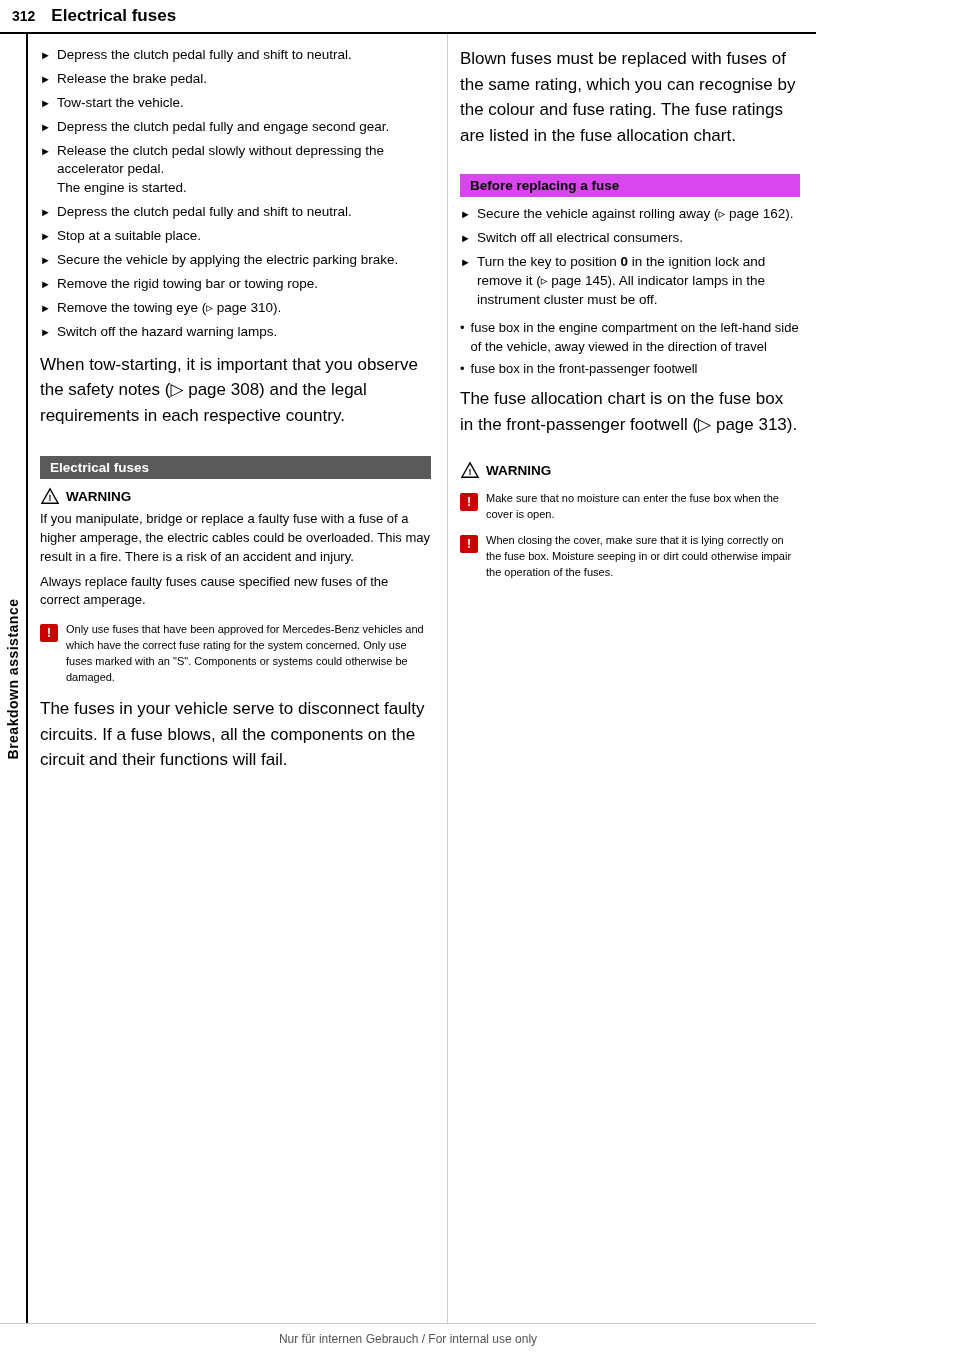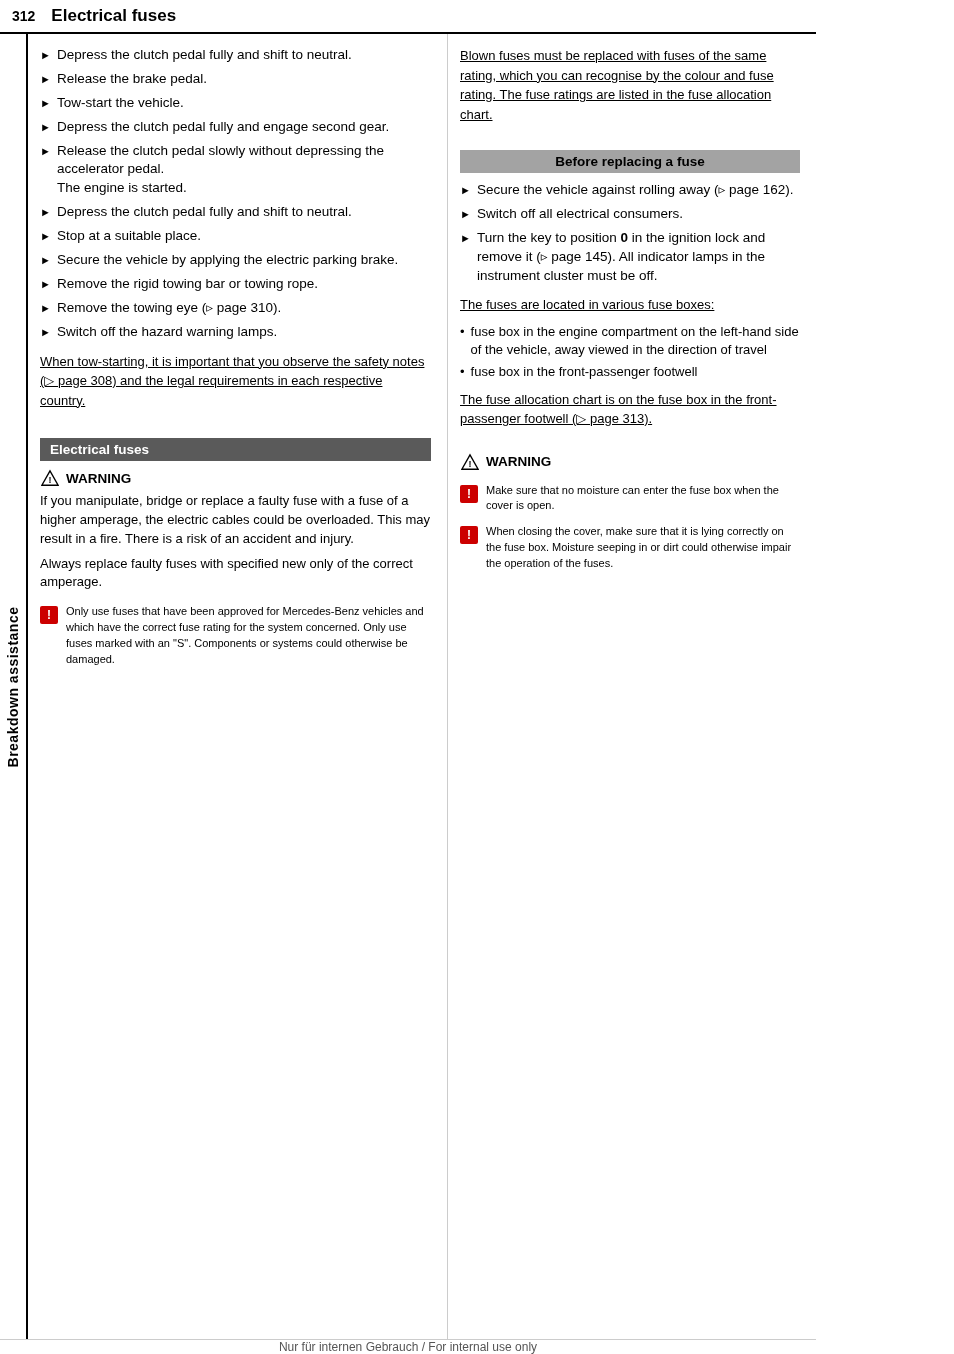--- a/index.html
+++ b/index.html
@@ -96,27 +96,26 @@
     }
     .bullet-arrow {
       margin-right: 6px;
       font-size: 11px;
       margin-top: 2px;
       flex-shrink: 0;
     }
 
     
     .section-header {
-      background: #a3a3a3;
+      background: #d946ef;
       padding: 4px 10px;
       font-weight: bold;
       font-size: 13.5px;
       margin-bottom: 8px;
       margin-top: 10px;
-      text-align: center;
     }
 
     .section-header-dark {
       background: #5a5a5a;
       color: #fff;
       padding: 4px 10px;
       font-weight: bold;
       font-size: 13.5px;
       margin-bottom: 8px;
       margin-top: 4px;
@@ -193,30 +192,30 @@
       line-height: 1.4;
       font-size: 13px;
     }
     .dot-bullet {
       margin-right: 6px;
       flex-shrink: 0;
     }
 
     
     .para {
-      font-size: 13px;
+      font-size: 17px;
       line-height: 1.5;
       margin-bottom: 8px;
-      text-decoration: underline;
     }
 
     
     .footer {
       border-top: 1px solid #ccc;
       text-align: center;
+      padding: 8px;
       font-size: 12px;
       color: #555;
       margin-top: auto;
     }
 
     
     .spacer { height: 8px; }
   </style>
 </head>
 <body>
@@ -297,28 +296,29 @@
           <div class="warning-title">
             <span class="warning-icon">
               <svg viewBox="0 0 20 18" fill="none" xmlns="http://www.w3.org/2000/svg">
                 <path d="M10 1L1 17h18L10 1z" stroke="#000" stroke-width="1.5" fill="none"></path>
                 <text x="10" y="15" text-anchor="middle" font-size="10" font-weight="bold" fill="#000">!</text>
               </svg>
             </span>
             <span>WARNING</span>
           </div>
           <p class="warning-text">If you manipulate, bridge or replace a faulty fuse with a fuse of a higher amperage, the electric cables could be overloaded. This may result in a fire. There is a risk of an accident and injury.</p>
-          <p class="warning-text">Always replace faulty fuses with specified new only of the correct amperage.</p>
+          <p class="warning-text">Always replace faulty fuses cause specified new fuses of the correct amperage.</p>
         </div>
 
         <div class="note-block">
           <span class="note-icon">!</span>
           <span class="note-text">Only use fuses that have been approved for Mercedes-Benz vehicles and which have the correct fuse rating for the system concerned. Only use fuses marked with an "S". Components or systems could otherwise be damaged.</span>
         </div>
 
+        <p class="para">The fuses in your vehicle serve to disconnect faulty circuits. If a fuse blows, all the components on the circuit and their functions will fail.</p>
 
       </div>
 
       <div class="col-right">
 
         <p class="para">Blown fuses must be replaced with fuses of the same rating, which you can recognise by the colour and fuse rating. The fuse ratings are listed in the fuse allocation chart.</p>
 
         <div class="spacer"></div>
 
         <div class="section-header">Before replacing a fuse</div>
@@ -331,21 +331,20 @@
           <li>
             <span class="bullet-arrow">►</span>
             <span>Switch off all electrical consumers.</span>
           </li>
           <li>
             <span class="bullet-arrow">►</span>
             <span>Turn the key to position <strong>0</strong> in the ignition lock and remove it (▹ page&nbsp;145). All indicator lamps in the instrument cluster must be off.</span>
           </li>
         </ul>
 
-        <p class="para">The fuses are located in various fuse boxes:</p>
         <ul class="dot-list">
           <li>
             <span class="dot-bullet">•</span>
             <span>fuse box in the engine compartment on the left-hand side of the vehicle, away viewed in the direction of travel</span>
           </li>
           <li>
             <span class="dot-bullet">•</span>
             <span>fuse box in the front-passenger footwell</span>
           </li>
         </ul>

